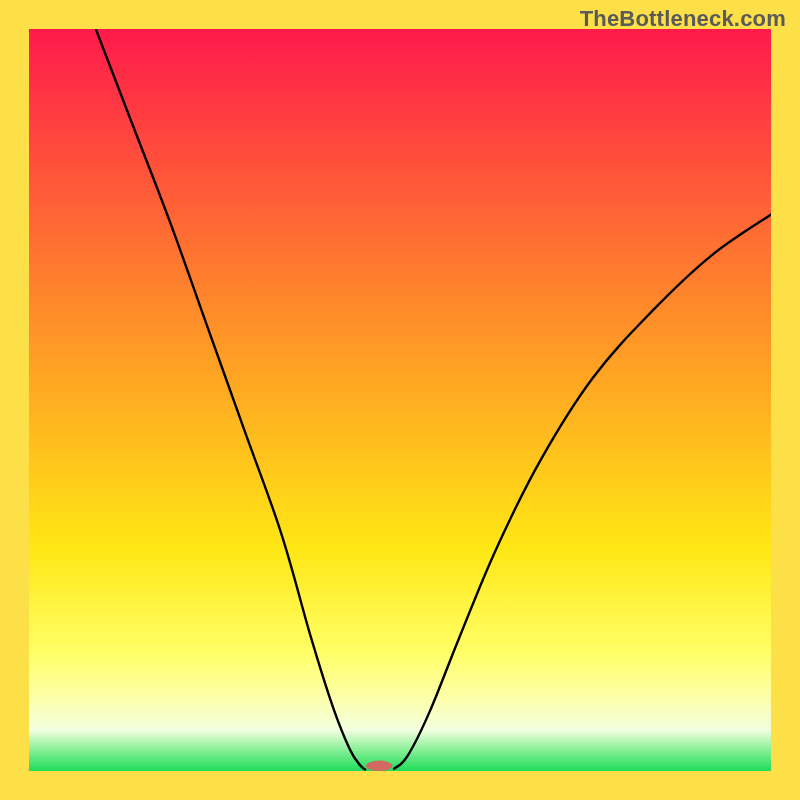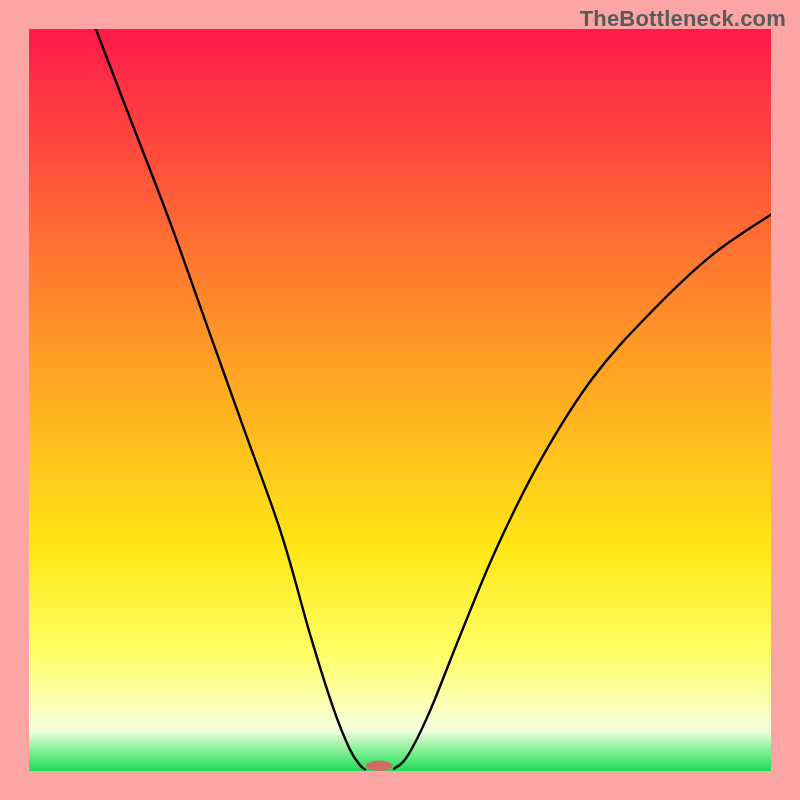--- a/index.html
+++ b/index.html
@@ -7,21 +7,21 @@
     padding: 0;
     width: 800px;
     height: 800px;
     background: #000;
     font-family: Arial, Helvetica, sans-serif;
     overflow: hidden;
   }
   .outer {
     width: 800px;
     height: 800px;
-    background: #fca5a5;
+    background: #fde047;
     position: relative;
     text-align: center;
   }
   .watermark {
     position: absolute;
     top: 6px;
     right: 14px;
     color: #5a5a5a;
     font-size: 22px;
     font-weight: 600;

